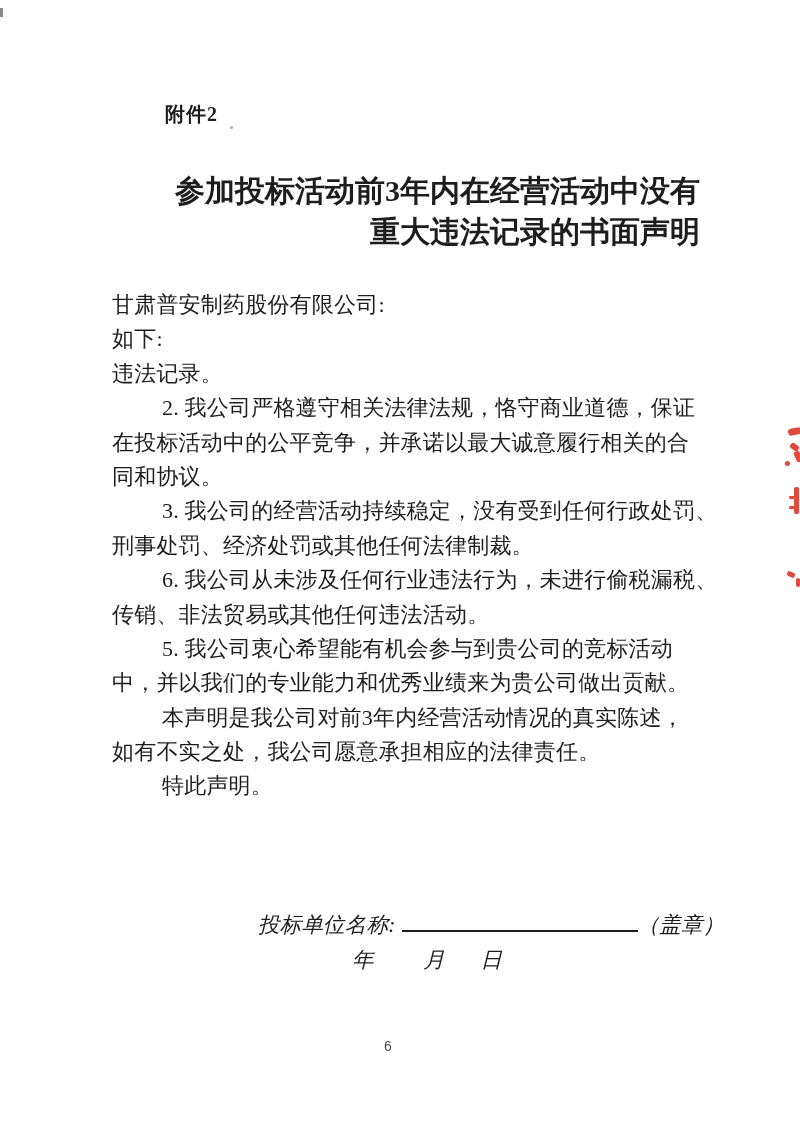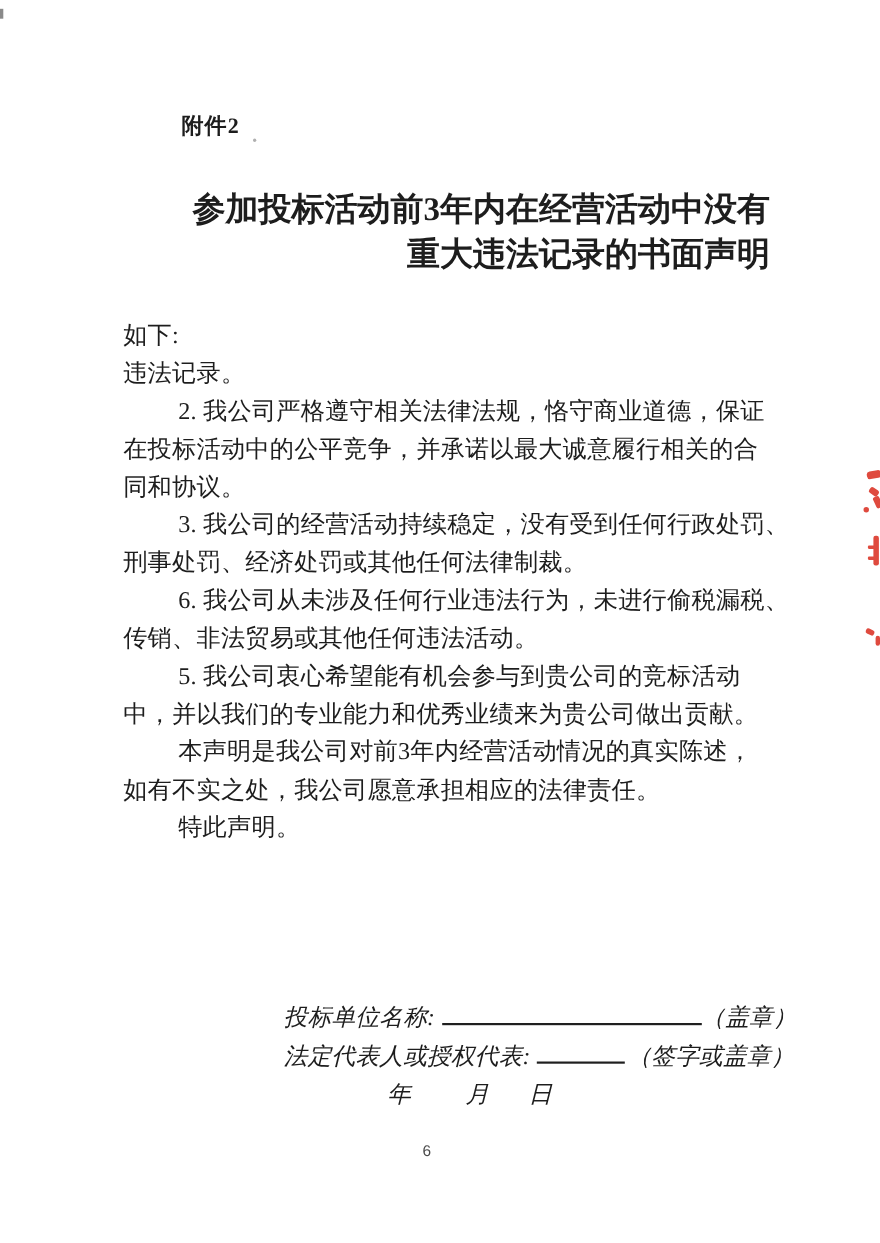--- a/index.html
+++ b/index.html
@@ -102,42 +102,40 @@
 <main class="page">
 
   <div class="attachment-label">附件2</div>
 
   <div class="doc-title">
     <div>参加投标活动前3年内在经营活动中没有</div>
     <div>重大违法记录的书面声明</div>
   </div>
 
   <div class="doc-body">
+    <div class="line">甘肃普安制药股份有限公司:</div>
     <div class="line">如下:</div>
     <div class="line">违法记录。</div>
     <div class="line indent">2. 我公司严格遵守相关法律法规，恪守商业道德，保证</div>
     <div class="line">在投标活动中的公平竞争，并承诺以最大诚意履行相关的合</div>
     <div class="line">同和协议。</div>
     <div class="line indent">3. 我公司的经营活动持续稳定，没有受到任何行政处罚、</div>
     <div class="line">刑事处罚、经济处罚或其他任何法律制裁。</div>
     <div class="line indent">6. 我公司从未涉及任何行业违法行为，未进行偷税漏税、</div>
     <div class="line">传销、非法贸易或其他任何违法活动。</div>
     <div class="line indent">5. 我公司衷心希望能有机会参与到贵公司的竞标活动</div>
     <div class="line">中，并以我们的专业能力和优秀业绩来为贵公司做出贡献。</div>
     <div class="line indent">本声明是我公司对前3年内经营活动情况的真实陈述，</div>
     <div class="line">如有不实之处，我公司愿意承担相应的法律责任。</div>
     <div class="line indent">特此声明。</div>
   </div>
 
   <div class="signature-block">
     <div class="sig-row">
       <span>投标单位名称:</span><span class="blank-line blank-unit"></span><span>（盖章）</span>
-    </div>
-    <div class="sig-row">
-      <span>法定代表人或授权代表:</span><span class="blank-line blank-rep"></span><span>（签字或盖章）</span>
     </div>
     <div class="sig-row">
       <span class="date-year">年</span>
       <span class="date-month">月</span>
       <span class="date-day">日</span>
     </div>
   </div>
 
   <div class="page-number">6</div>
 

